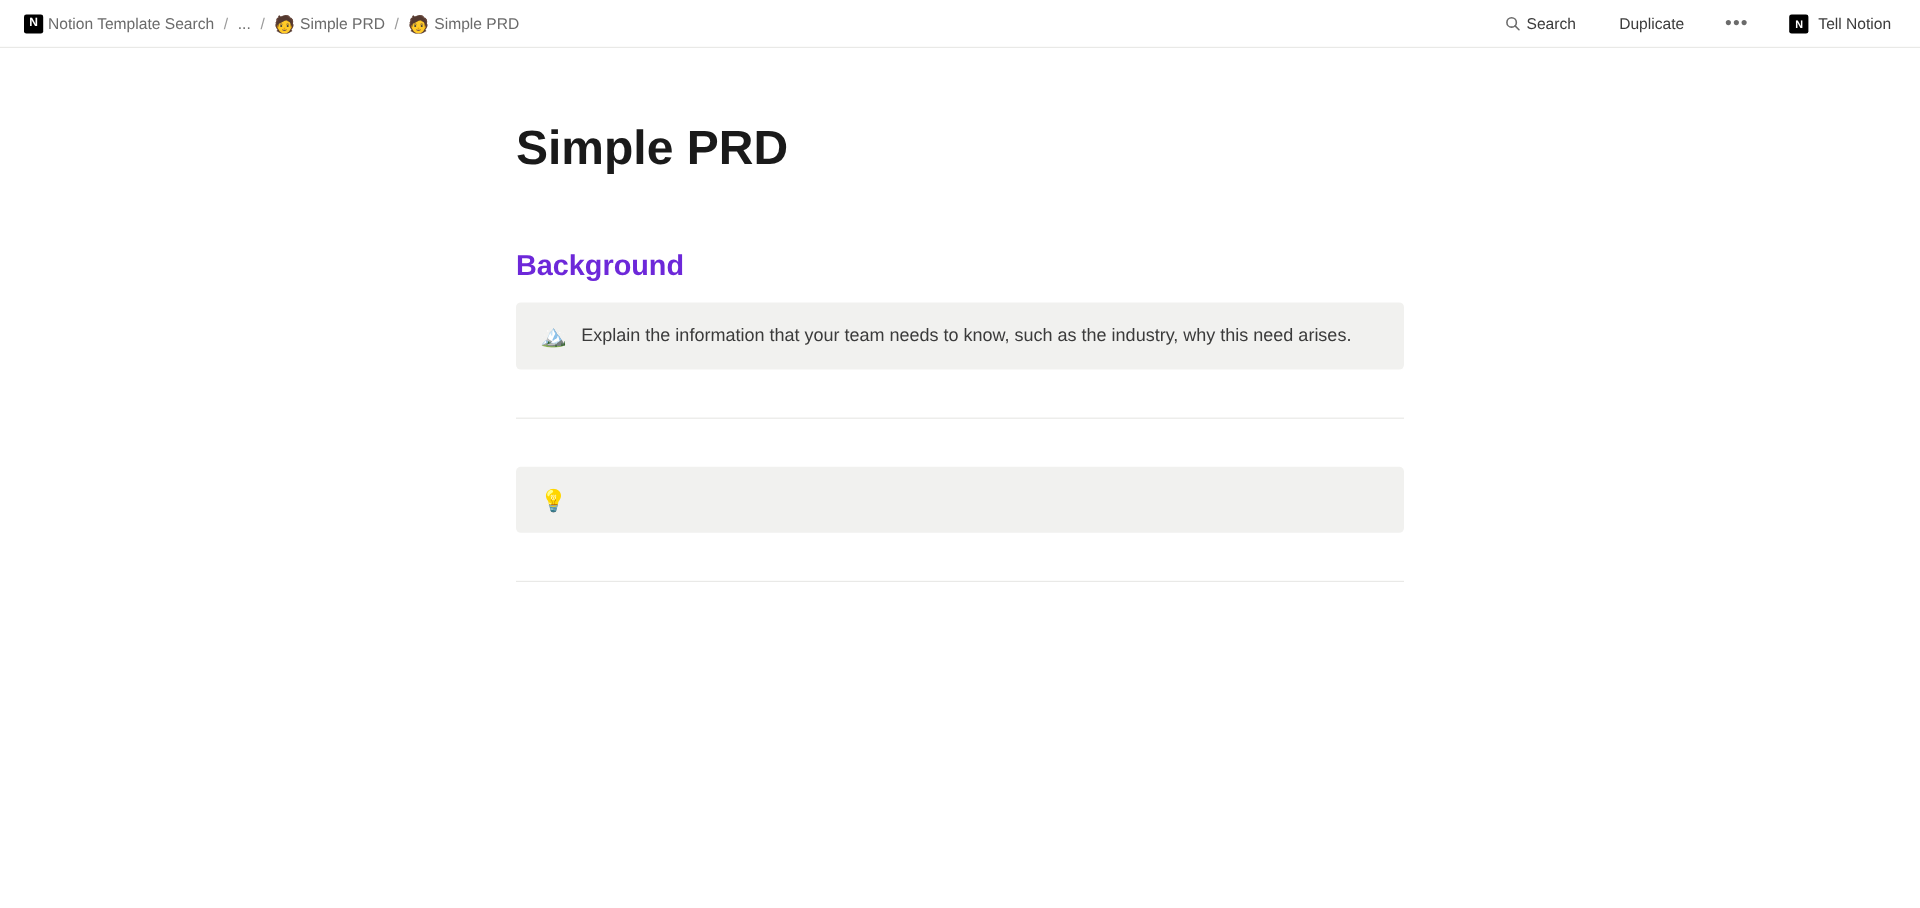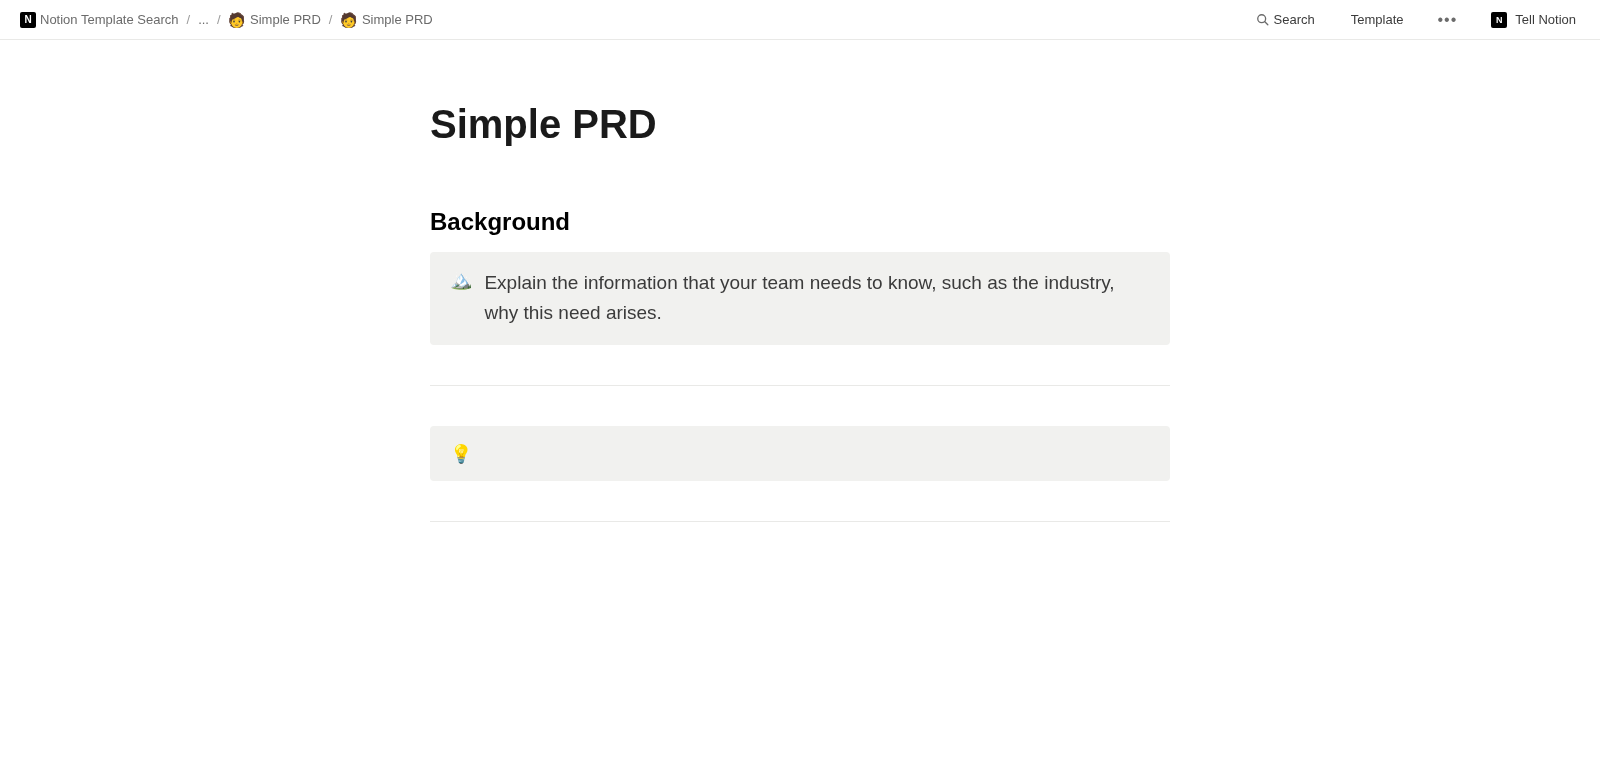--- a/index.html
+++ b/index.html
@@ -127,41 +127,41 @@
       line-height: 1.2;
     }
 
     .section {
       margin-bottom: 40px;
     }
 
     .section-heading {
       font-size: 24px;
       font-weight: 700;
-      color: #000000;
+      color: #6d28d9;
       margin-bottom: 16px;
     }
 
     .callout-block {
       background: #f1f1ef;
       border-radius: 4px;
       padding: 16px 20px;
       display: flex;
       align-items: flex-start;
       gap: 12px;
     }
 
     .callout-emoji {
       font-size: 18px;
       flex-shrink: 0;
       margin-top: 1px;
     }
 
     .callout-text {
-      font-size: 19px;
+      font-size: 15px;
       color: #3b3b3b;
       line-height: 1.6;
     }
 
     .section-divider {
       border: none;
       border-top: 1px solid #e9e9e7;
       margin: 40px 0;
     }
 
@@ -206,21 +206,21 @@
 
   <div class="topbar-actions">
     <button class="topbar-action">
       <svg class="search-icon-svg" viewBox="0 0 16 16" fill="none" xmlns="http://www.w3.org/2000/svg">
         <circle cx="6.5" cy="6.5" r="4.5" stroke="#6b6b6b" stroke-width="1.5"></circle>
         <line x1="9.8" y1="9.8" x2="13.5" y2="13.5" stroke="#6b6b6b" stroke-width="1.5" stroke-linecap="round"></line>
       </svg>
       <span>Search</span>
     </button>
     <button class="topbar-action">
-      <span>Template</span>
+      <span>Duplicate</span>
     </button>
     <button class="more-options topbar-action">
       <span>•••</span>
     </button>
     <button class="topbar-action">
       <span class="open-notion-icon">N</span>
       <span>Tell Notion</span>
     </button>
   </div>
 </nav>

